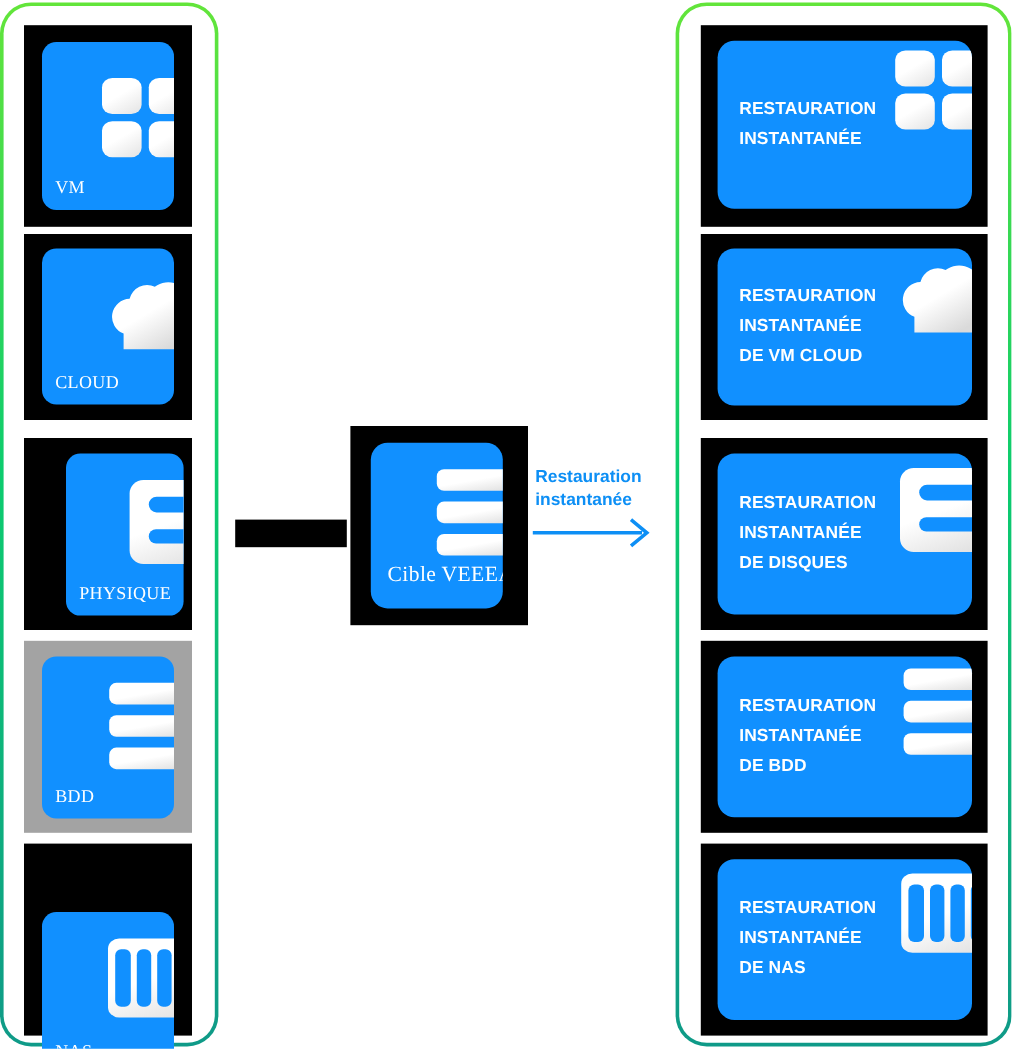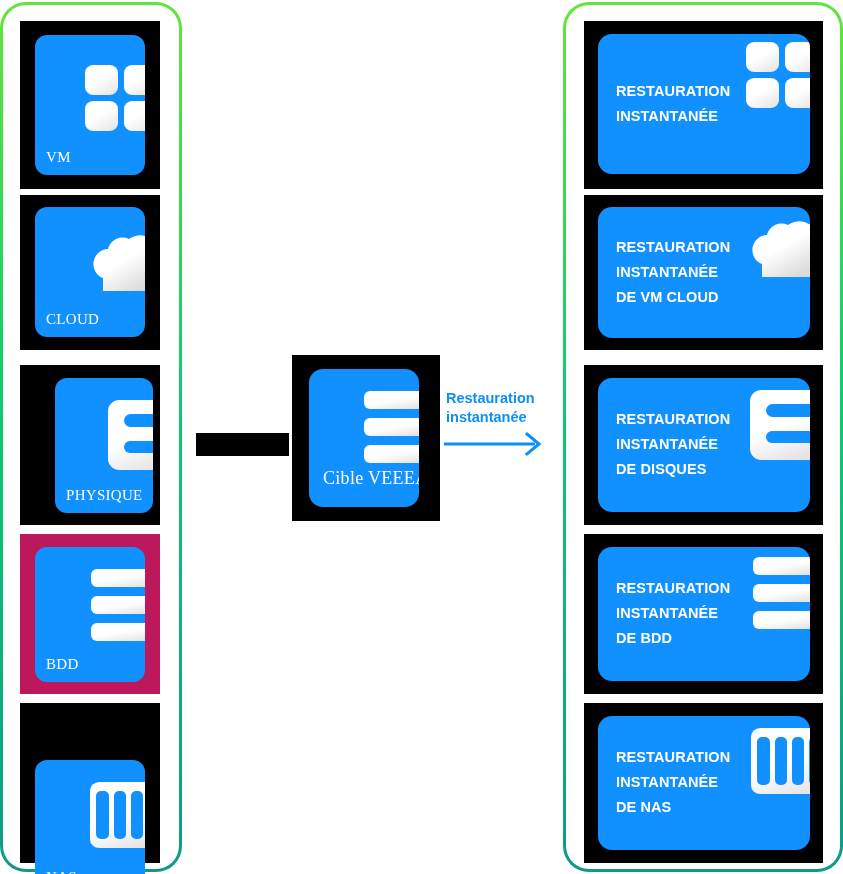--- a/index.html
+++ b/index.html
@@ -173,21 +173,21 @@
         <div class="bluecard" style="left: 15px; top: 13px; width: 98px; height: 135px; background: rgb(17, 144, 255); margin-left: 20px;">
           <div class="icon-wrap ic-e" style="left:53px; top:22px; width:72px; height:70px;">
             <div class="body"></div>
             <div class="slot" style="top: 20%; height: 18%; background: rgb(17, 144, 255);"></div>
             <div class="slot" style="top: 58%; height: 18%; background: rgb(17, 144, 255);"></div>
           </div>
           <div class="card-label left-label" style="color: rgb(255, 255, 255);">PHYSIQUE</div>
         </div>
       </div>
 
-      <div class="tile" style="left: 17px; top: 529px; width: 140px; height: 160px; background: #be185d;">
+      <div class="tile" style="left: 17px; top: 529px; width: 140px; height: 160px; background: #a3a3a3;">
         <div class="bluecard" style="left: 15px; top: 13px; width: 110px; height: 135px; background: rgb(17, 144, 255);">
           <div class="icon-wrap ic-bars" style="left:56px; top:22px; width:70px; height:72px;">
             <i style="top:0px;  height:18px;"></i>
             <i style="top:27px; height:18px;"></i>
             <i style="top:54px; height:18px;"></i>
           </div>
           <div class="card-label left-label" style="color: rgb(255, 255, 255);">BDD</div>
         </div>
       </div>
 

